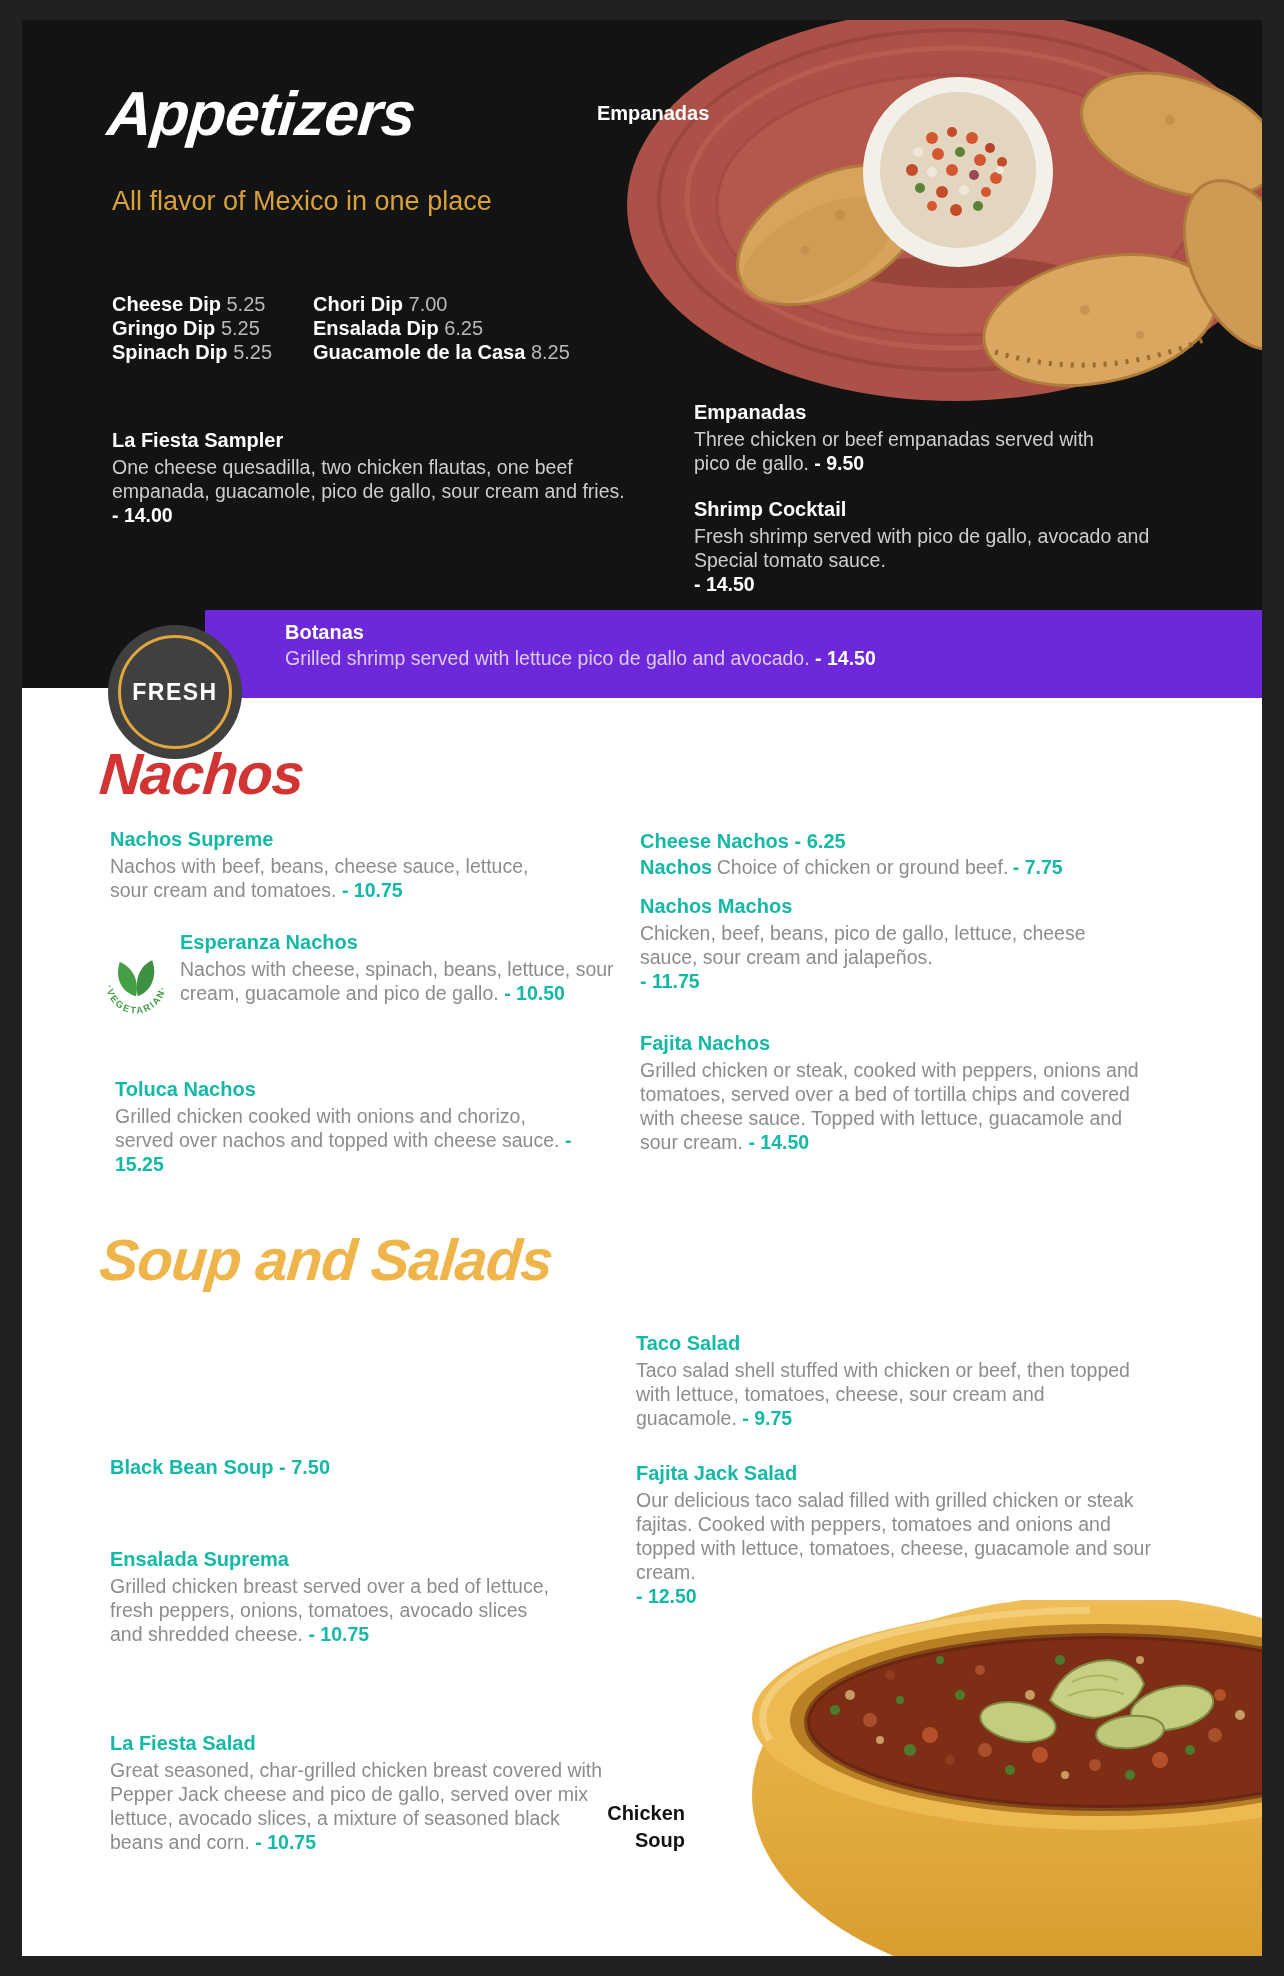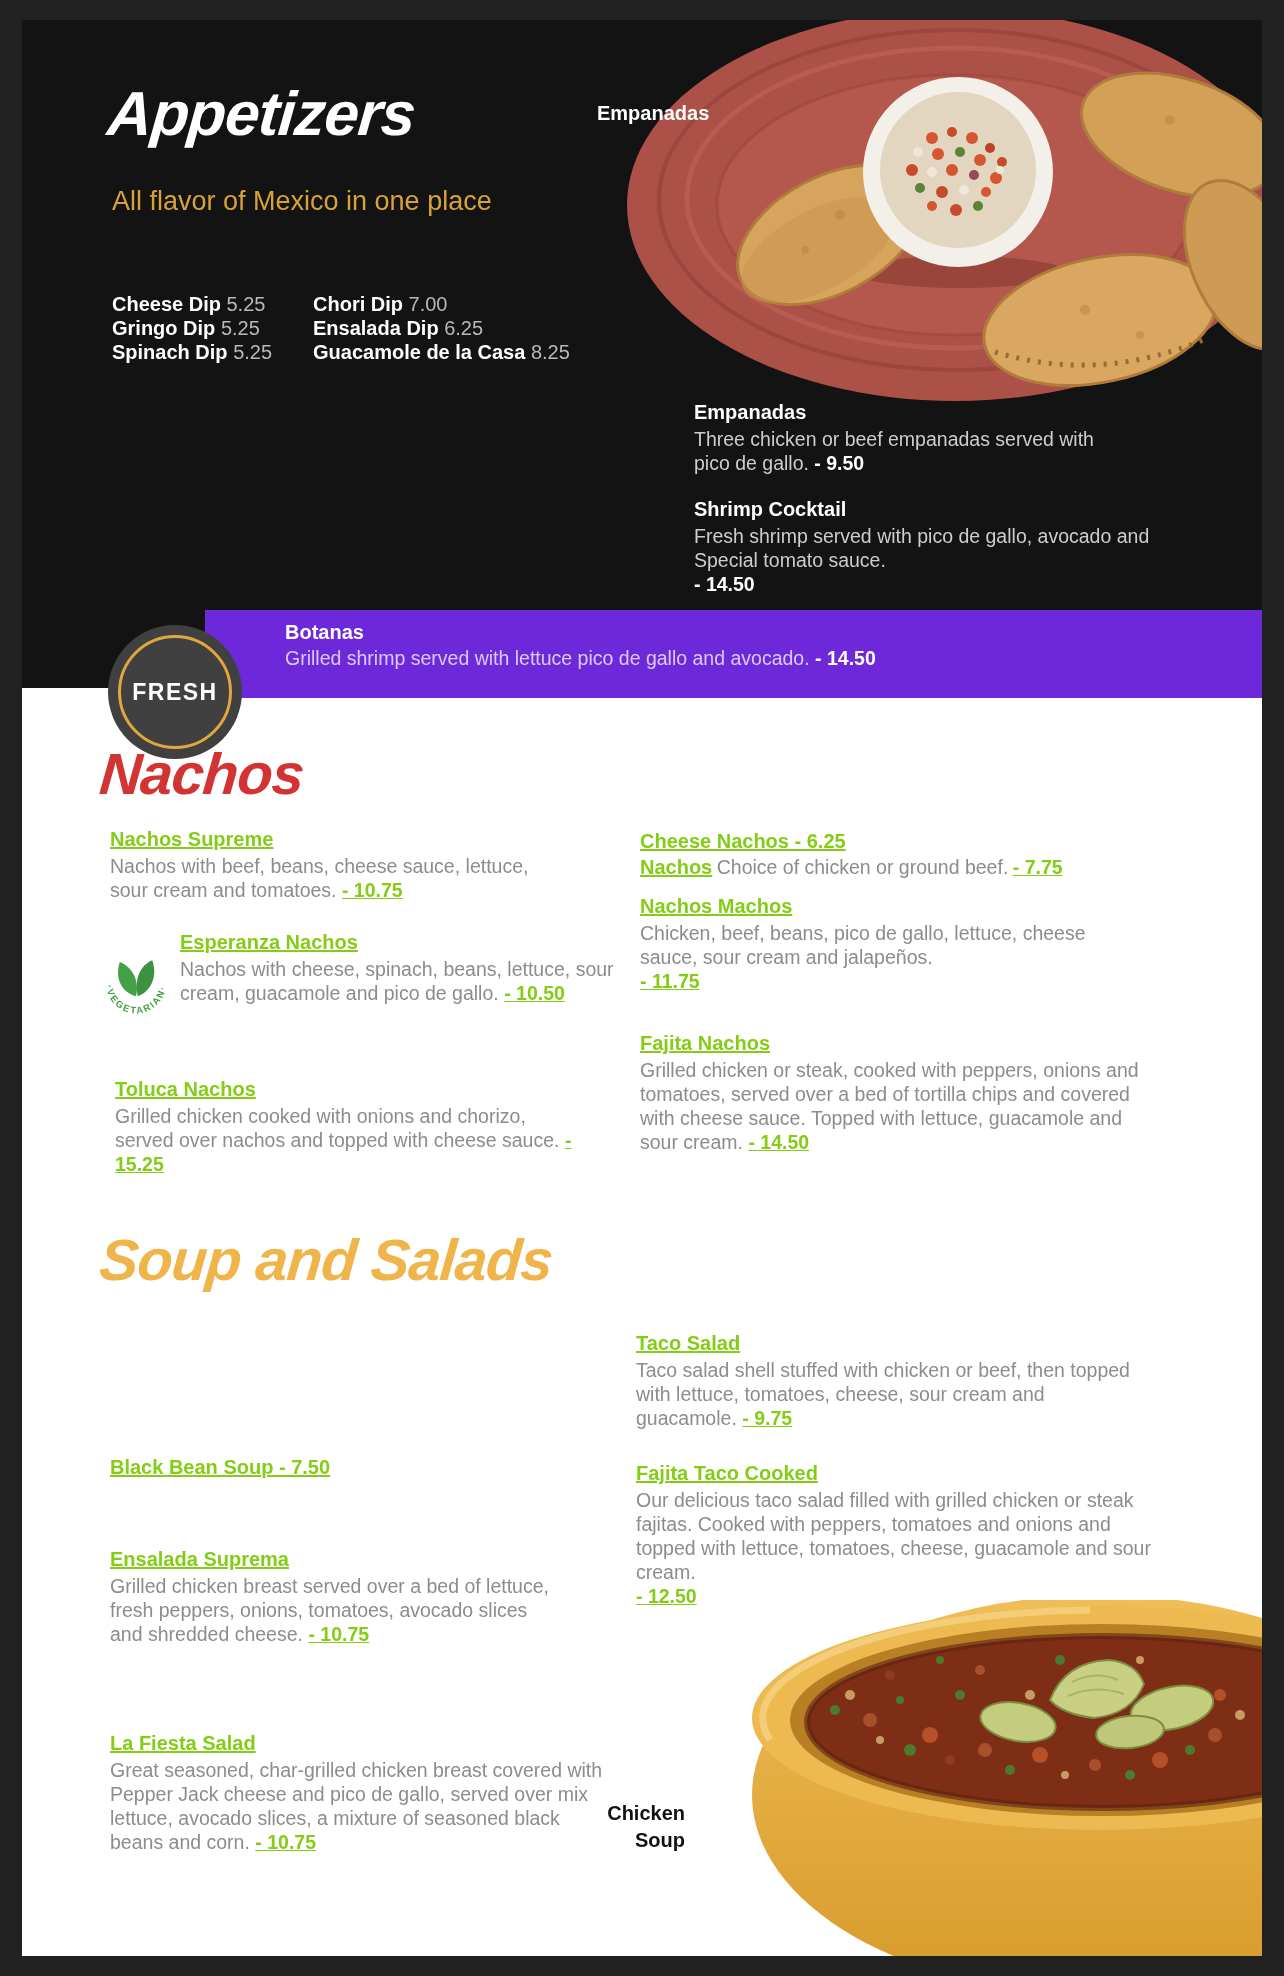--- a/index.html
+++ b/index.html
@@ -25,21 +25,21 @@
   .dip-name { font-weight:bold; color:#ffffff; }
   .dip-price { color:#B9B9B9; }
 
   .menu-item { position:absolute; }
   .item-title { display:block; font-size:20px; font-weight:bold; line-height:24px; margin:0 0 3px 0; }
   .item-desc  { font-size:19.5px; line-height:24px; }
   .item-price { font-weight:bold; font-size:19.5px; }
   .price-block { display:block; }
   .on-black .item-title, .on-black .item-price { color:#ffffff; }
   .on-black .item-desc { color:#CDCDCD; }
-  .on-white .item-title, .on-white .item-price { color:#84cc16;text-decoration:underline; }
+  .on-white .item-title, .on-white .item-price { color:#14b8a6; }
   .on-white .item-desc { color:#8C8C8C; }
   .inline-item .item-title { display:inline; margin:0; }
 
   #fresh-badge { position:absolute; left:108px; top:625px; width:134px; height:134px;
     background:#404040; border-radius:50%; z-index:3; }
   #fresh-badge .ring { position:absolute; inset:10px; border:3px solid #DFA73E; border-radius:50%; }
   #fresh-badge .label { position:absolute; inset:0; display:flex; align-items:center; justify-content:center;
     color:#ffffff; font-weight:bold; font-size:23px; letter-spacing:1.5px; }
 
   #botanas-banner { position:absolute; left:205px; top:610px; width:1057px; height:88px;
@@ -121,20 +121,24 @@
     <div><span class="dip-name">Cheese Dip</span> <span class="dip-price">5.25</span></div>
     <div><span class="dip-name">Gringo Dip</span> <span class="dip-price">5.25</span></div>
     <div><span class="dip-name">Spinach Dip</span> <span class="dip-price">5.25</span></div>
   </div>
   <div id="dip-col2" class="dip-col">
     <div><span class="dip-name">Chori Dip</span> <span class="dip-price">7.00</span></div>
     <div><span class="dip-name">Ensalada Dip</span> <span class="dip-price">6.25</span></div>
     <div><span class="dip-name">Guacamole de la Casa</span> <span class="dip-price">8.25</span></div>
   </div>
 
+  <div class="menu-item on-black" style="left:112px; top:428px; width:515px;">
+    <span class="item-title">La Fiesta Sampler</span>
+    <div class="item-desc"><span>One cheese quesadilla, two chicken flautas, one beef empanada, guacamole, pico de gallo, sour cream and fries.</span> <span class="item-price">- 14.00</span></div>
+  </div>
 
   <div class="menu-item on-black" style="left:694px; top:400px; width:430px;">
     <span class="item-title">Empanadas</span>
     <div class="item-desc"><span>Three chicken or beef empanadas served with pico de gallo.</span> <span class="item-price">- 9.50</span></div>
   </div>
 
   <div class="menu-item on-black" style="left:694px; top:497px; width:475px;">
     <span class="item-title">Shrimp Cocktail</span>
     <div class="item-desc"><span>Fresh shrimp served with pico de gallo, avocado and Special tomato sauce.</span> <span class="item-price price-block">- 14.50</span></div>
   </div>
@@ -212,21 +216,21 @@
     <span class="item-title">La Fiesta Salad</span>
     <div class="item-desc"><span>Great seasoned, char-grilled chicken breast covered with Pepper Jack cheese and pico de gallo, served over mix lettuce, avocado slices, a mixture of seasoned black beans and corn.</span> <span class="item-price">- 10.75</span></div>
   </div>
 
   <div class="menu-item on-white" style="left:636px; top:1331px; width:510px;">
     <span class="item-title">Taco Salad</span>
     <div class="item-desc"><span>Taco salad shell stuffed with chicken or beef, then topped with lettuce, tomatoes, cheese, sour cream and guacamole.</span> <span class="item-price">- 9.75</span></div>
   </div>
 
   <div class="menu-item on-white" style="left:636px; top:1461px; width:525px;">
-    <span class="item-title">Fajita Taco Cooked</span>
+    <span class="item-title">Fajita Jack Salad</span>
     <div class="item-desc"><span>Our delicious taco salad filled with grilled chicken or steak fajitas. Cooked with peppers, tomatoes and onions and topped with lettuce, tomatoes, cheese, guacamole and sour cream.</span> <span class="item-price price-block">- 12.50</span></div>
   </div>
 
   <svg id="soup-photo" viewBox="0 0 562 356">
     <defs>
       <linearGradient id="bowlgrad" x1="0" y1="0" x2="0" y2="1">
         <stop offset="0" stop-color="#F0BE57"></stop>
           <stop offset="1" stop-color="#D79A2B"></stop>
       </linearGradient>
       <filter id="steamblur" x="-50%" y="-50%" width="200%" height="200%">

